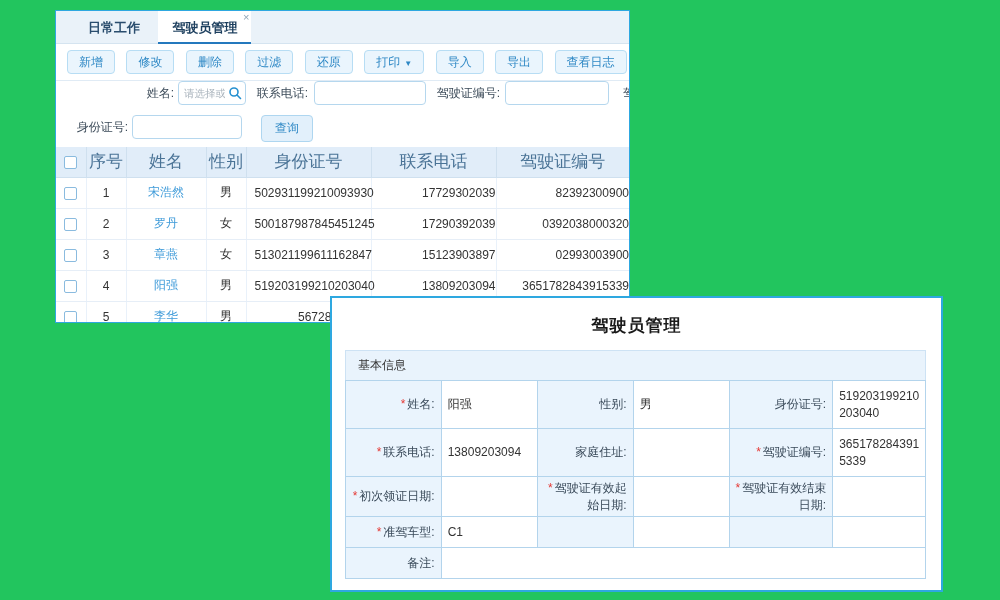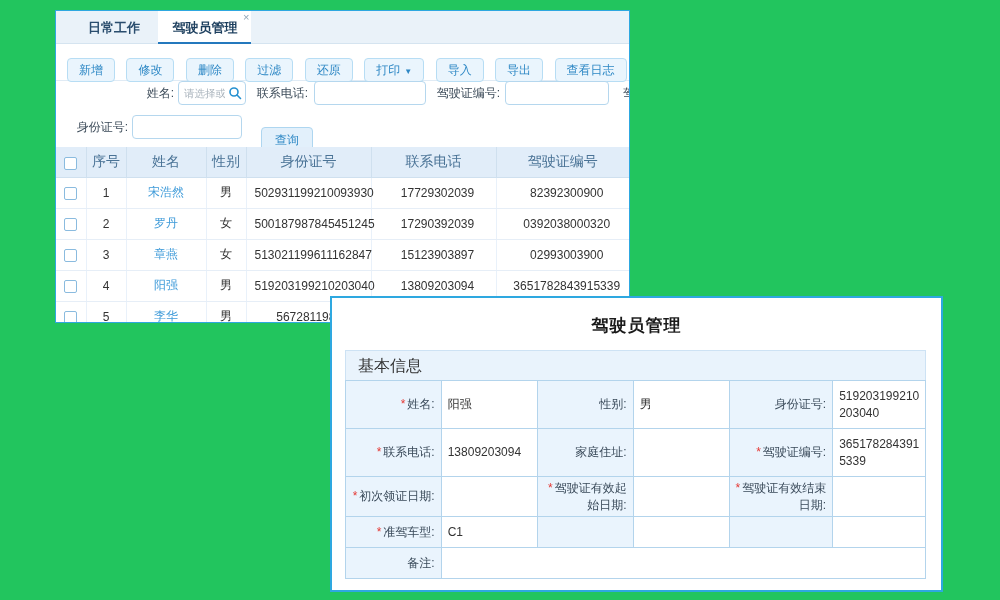--- a/index.html
+++ b/index.html
@@ -11,58 +11,58 @@
   .win1 { position:absolute; left:55px; top:10px; width:575px; height:313px;
     background:#fff; border:1px solid #2ea8e0; overflow:hidden; z-index:1; }
   .tabbar { position:absolute; top:0; left:0; width:100%; height:33px;
     background:#eaf2f9; border-bottom:1px solid #d5e4f0; padding-left:18px; }
   .tab { display:inline-block; height:33px; line-height:33px; padding:0 14px;
     font-size:13px; font-weight:bold; color:#2a4d6e; cursor:default; position:relative; }
   .tab.active { background:#ffffff; border-bottom:2px solid #2478bd; color:#1d3f5e; }
   .tab .close { position:absolute; top:1px; right:2px; font-size:11px; line-height:11px;
     color:#8fa6b8; font-weight:normal; }
   .toolbar { position:absolute; top:33px; left:0; width:100%; height:37px;
-    border-bottom:1px solid #e0ebf5; padding:14px 0 0 4px; background:#fff; }
+    border-bottom:1px solid #e0ebf5; padding:6px 0 0 4px; background:#fff; }
   .btn { display:inline-block; margin-left:7px; padding:4px 11px; font-size:12px;
     color:#2e88c5; background:#eaf5fd; border:1px solid #b7ddf4; border-radius:4px;
     line-height:1.2; cursor:pointer; white-space:nowrap; }
   .btn .caret { font-size:8px; margin-left:4px; color:#2e88c5; }
   .flt-label { position:absolute; height:24px; line-height:24px; font-size:12px;
     color:#3b4a58; text-align:right; }
   .flt-input { position:absolute; height:24px; }
   .flt-input input { width:100%; height:24px; border:1px solid #b5d7ee; border-radius:4px;
     font-size:11px; padding:0 5px; color:#333; outline:none;
     font-family:"Liberation Sans","DejaVu Sans",sans-serif; }
   .flt-input input::placeholder { color:#aab4bd; font-size:10.5px; }
   .flt-input.with-icon input { padding-right:20px; }
   .search-ic { position:absolute; right:4px; top:5px; width:14px; height:14px; }
   .btn-query { position:absolute; padding:4px 13px; font-size:12px; color:#2e88c5;
     background:#e2f0fb; border:1px solid #aed6f0; border-radius:4px; cursor:pointer; }
   .clipped { position:absolute; left:561px; width:18px; overflow:hidden; }
 
   table.list { position:absolute; top:136px; left:0; width:573px;
     border-collapse:collapse; table-layout:fixed; }
-  table.list th { height:30px; background:#e1edf9; color:#4a7396; font-size:14px;
+  table.list th { height:30px; background:#e1edf9; color:#4a7396; font-size:17px;
     font-weight:normal; border-right:1px solid #cfe0ef; border-bottom:1px solid #cfe0ef; }
   table.list th:last-child, table.list td:last-child { border-right:none;margin-top:48px; }
   table.list td { height:31px; font-size:12px; color:#333; text-align:center;
     border-right:1px solid #e9f1fa; border-bottom:1px solid #e6eef7; background:#fff; }
-  table.list td.num { text-align:center; padding-left:8px; }
+  table.list td.num { text-align:right; padding-left:8px; }
   table.list td.name a { color:#3f9bd9; text-decoration:none; }
   .cb { display:inline-block; width:13px; height:13px; border:1px solid #8abbdf;
     border-radius:2px; background:#fff; vertical-align:middle; cursor:pointer; }
 
   
   .win2 { position:absolute; left:330px; top:296px; width:613px; height:296px;
     background:#fff; border:2px solid #2ea8e0; z-index:5; overflow:hidden; }
   .dlg-title { margin-top:16px; text-align:center; font-size:17px; font-weight:bold;
     color:#1a1a1a; letter-spacing:1px; }
   .section-bar { position:absolute; top:52px; left:13px; right:15px; height:31px;
     background:#e9f3fc; border:1px solid #cde2f4; line-height:29px; padding-left:12px;
-    font-size:16px; color:#333; }
+    font-size:12px; color:#333; }
   table.form { position:absolute; top:82px; left:13px; right:15px;
     width:calc(100% - 28px); border-collapse:collapse; table-layout:fixed; }
   table.form td { border:1px solid #b3d4ec; font-size:12px; vertical-align:middle; }
   td.lbl { background:#eaf4fd; text-align:right; padding:2px 6px 2px 2px;
     color:#3a4a5a; line-height:1.35; }
   td.val { background:#fff; text-align:left; padding:2px 4px 2px 6px; color:#333;
     word-break:break-all; line-height:1.35; }
   .req { color:#e53935; margin-right:2px; }
   tr.r-tall  td { height:48px; }
   tr.r-mid   td { height:40px; }
@@ -110,21 +110,21 @@
     <span class="flt-label" style="left:360px; top:70px; width:84px;">驾驶证编号:</span>
     <span class="flt-input" style="left:449px; top:70px; width:104px;">
       <input type="text" style="">
     </span>
     <span class="flt-label clipped" style="top:70px;">驾</span>
 
     <span class="flt-label" style="left:2px; top:104px; width:70px;">身份证号:</span>
     <span class="flt-input" style="left:76px; top:104px; width:110px;">
       <input type="text" style="">
     </span>
-    <span class="btn-query" style="left:205px; top:116px;text-align:center;">查询</span>
+    <span class="btn-query" style="left:205px; top:104px;text-align:center;">查询</span>
 
     <table class="list">
       <colgroup>
         <col style="width:30px">
           <col style="width:40px">
           <col style="width:80px">
         <col style="width:40px">
           <col style="width:125px">
           <col style="width:125px">
         <col style="width:133px">

